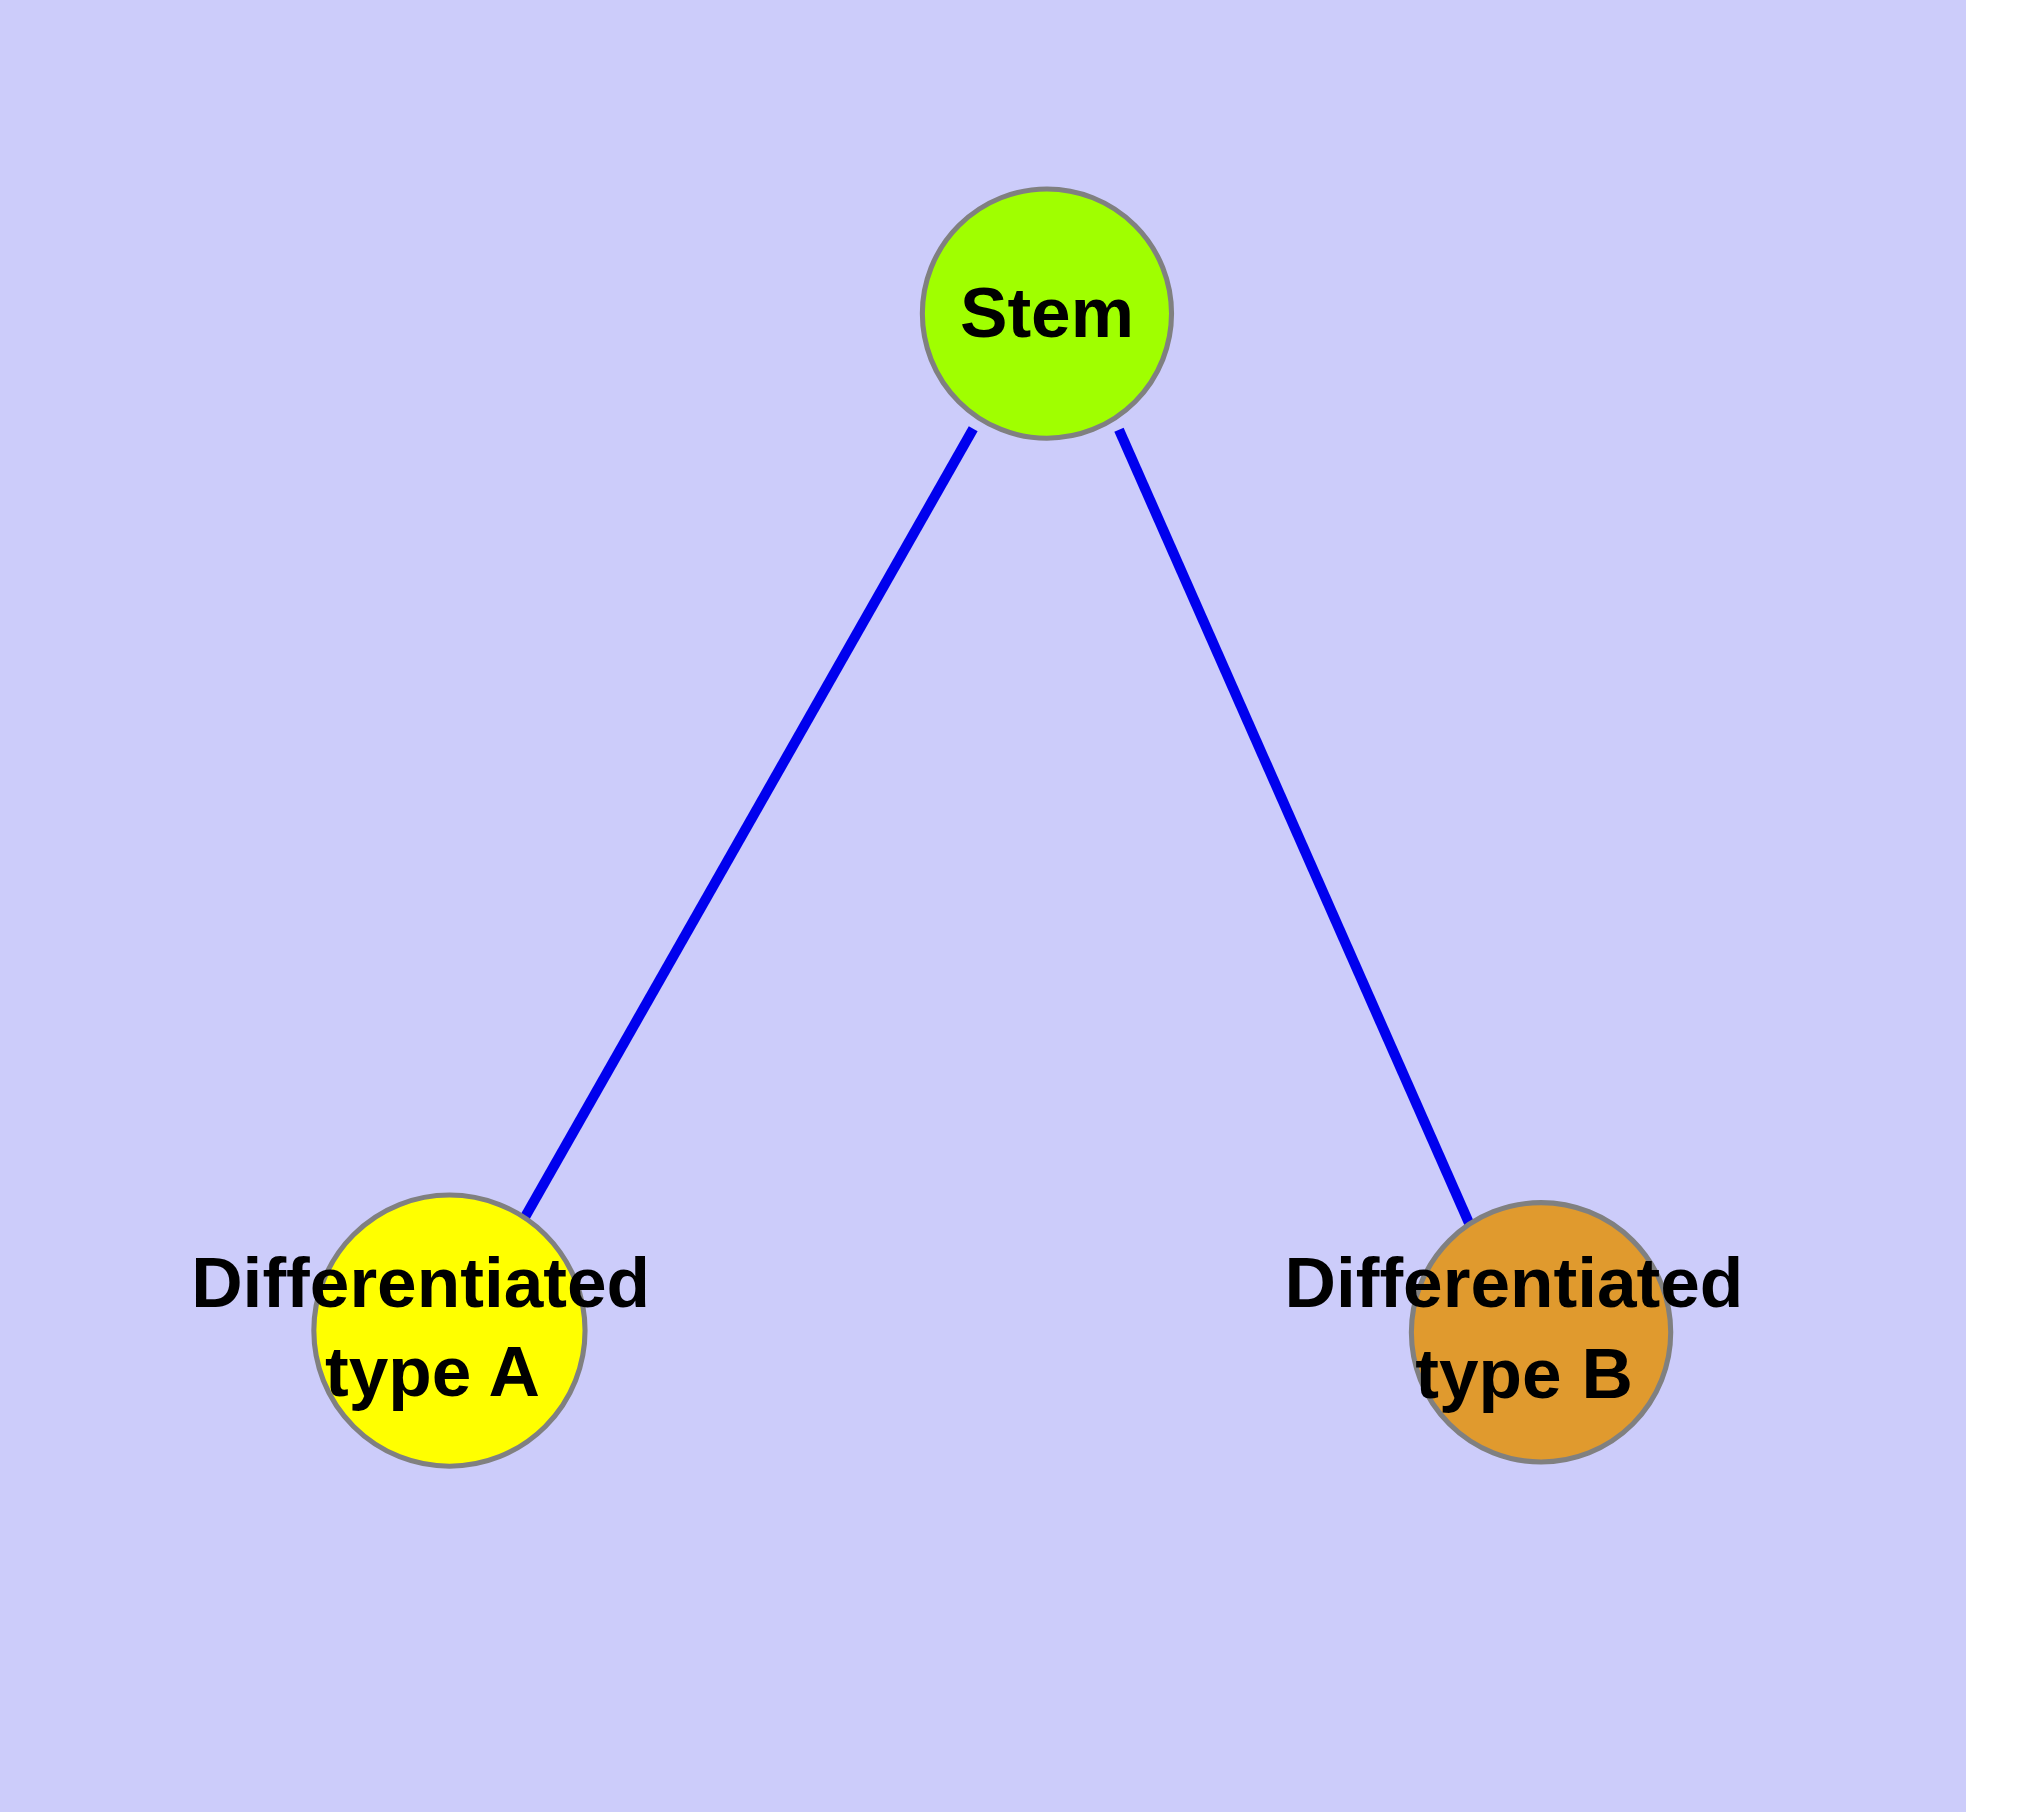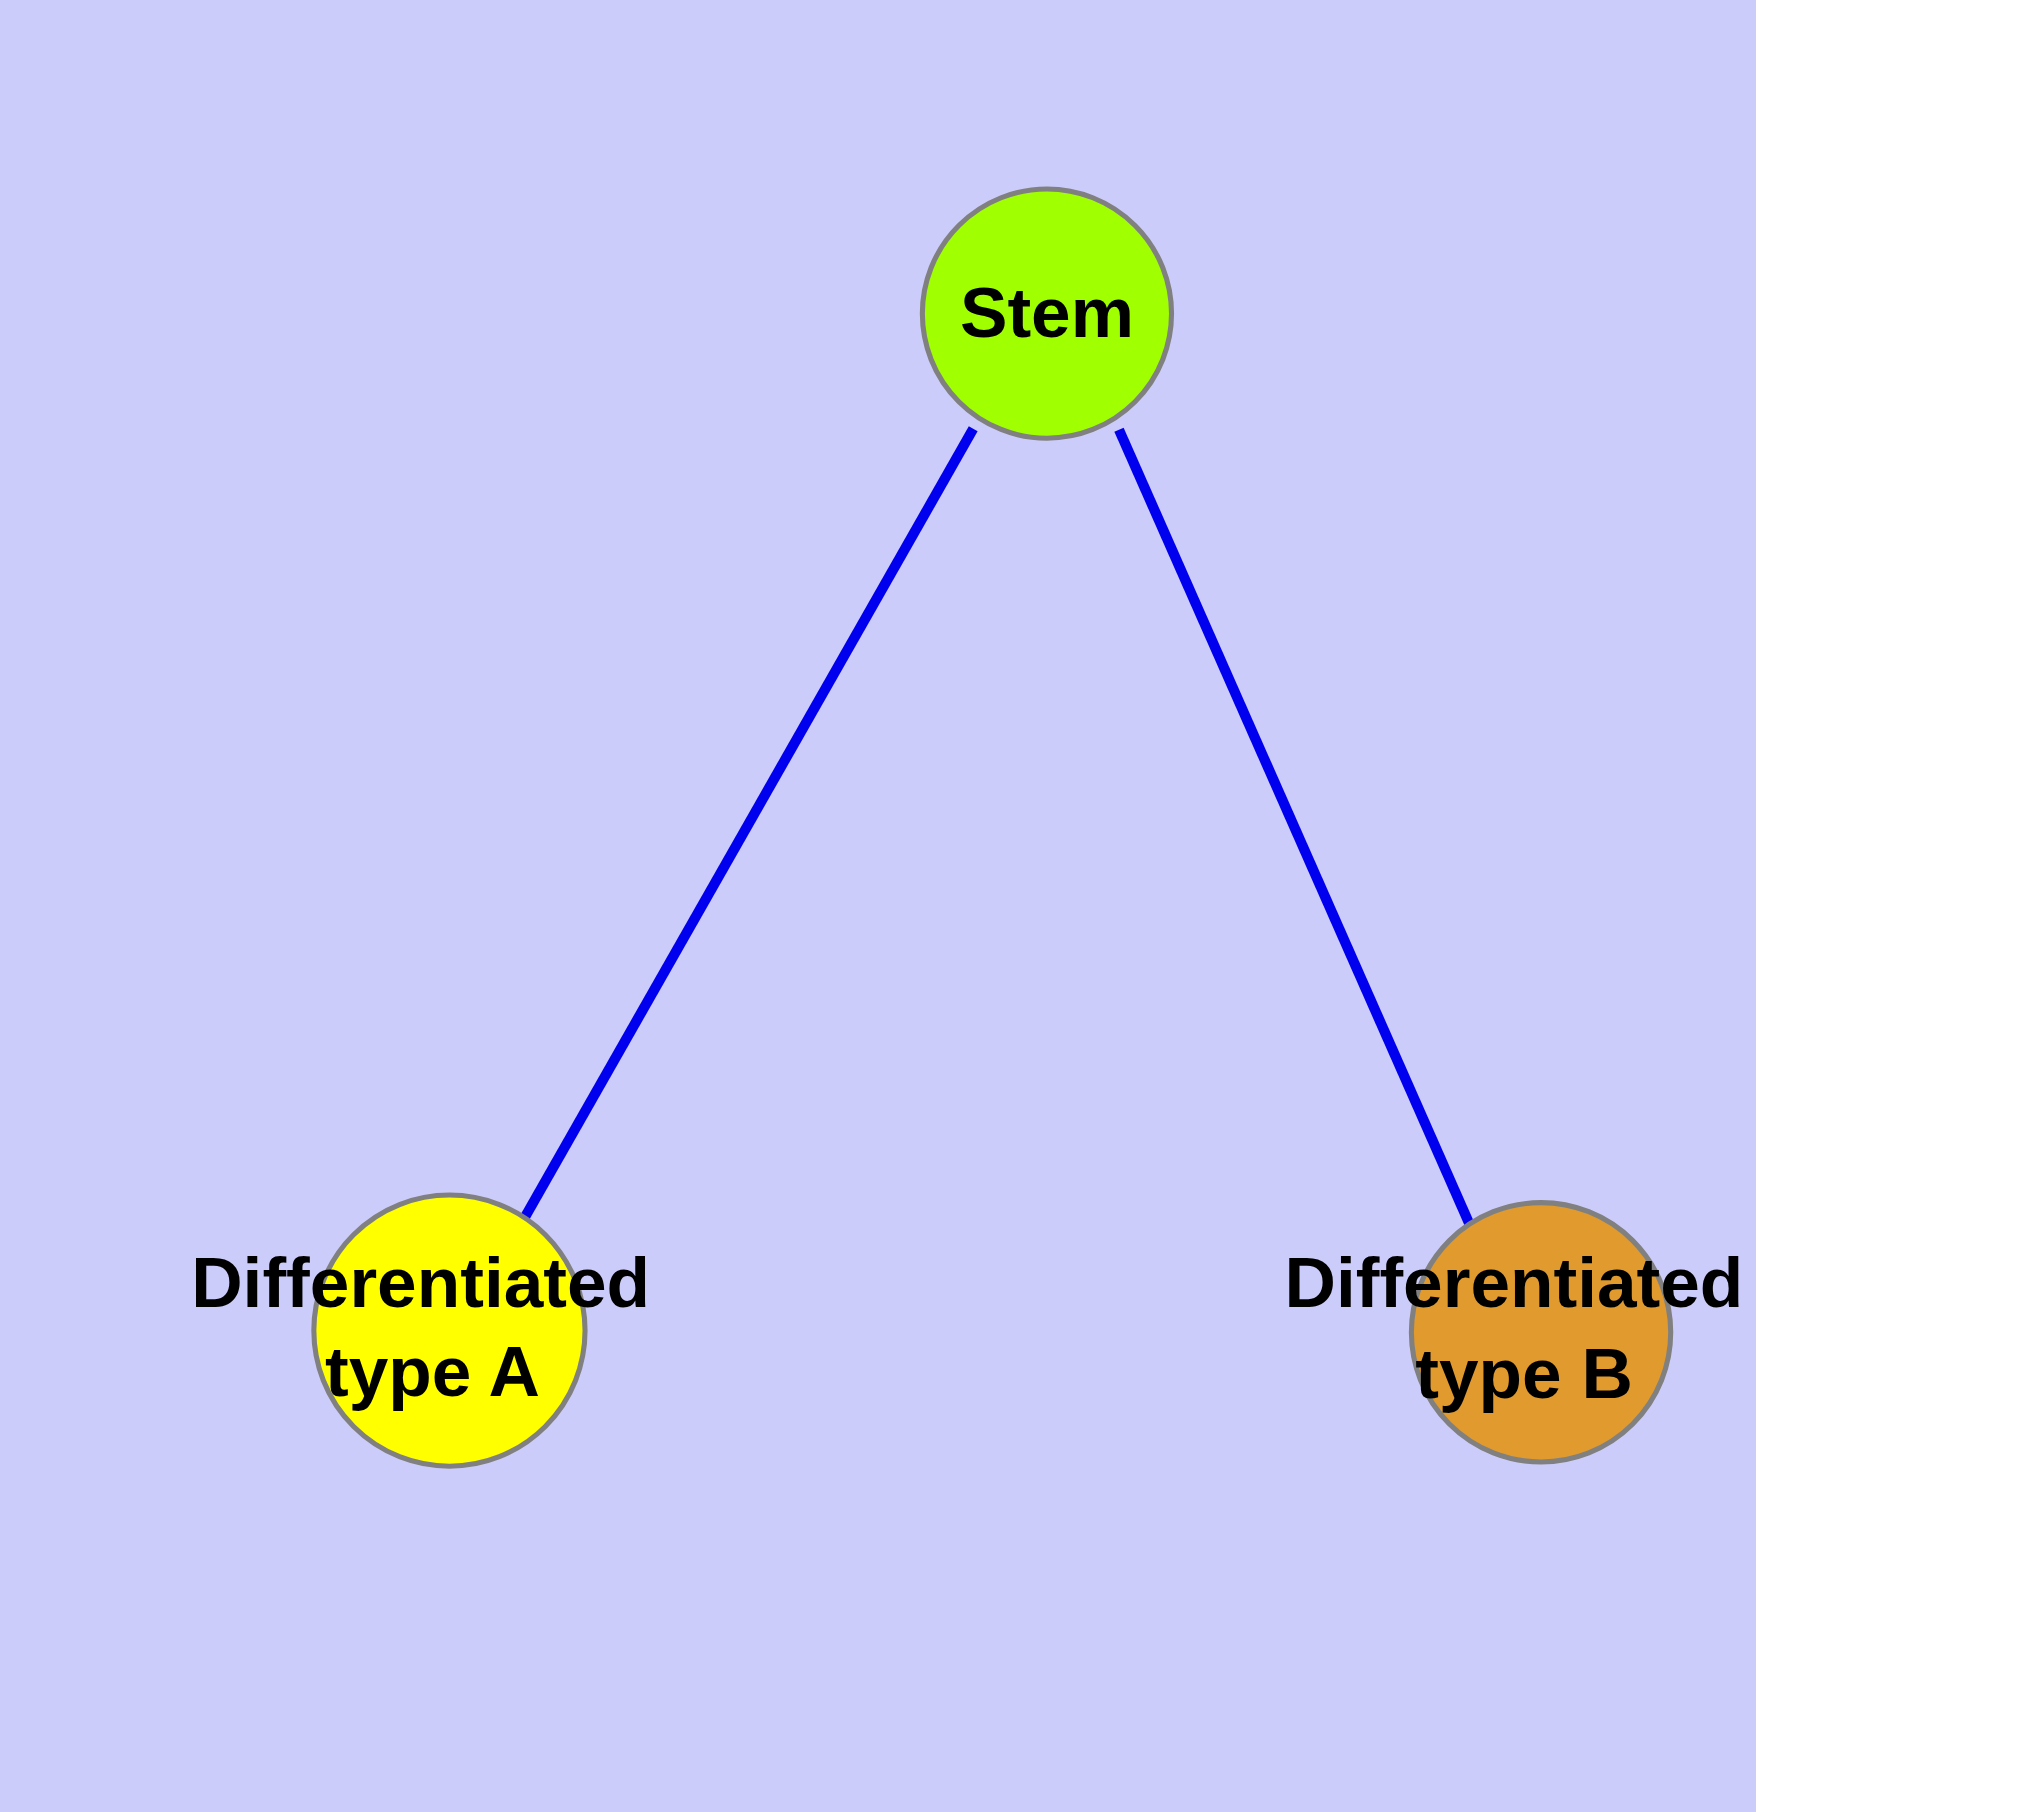--- a/index.html
+++ b/index.html
@@ -2,21 +2,21 @@
 <html style="font-size:13.6px"><head>
 <meta charset="utf-8">
 <style>
   html, body {
     margin: 0;
     padding: 0;
     background: #ffffff;
   }
   #canvas {
     position: relative;
-    width: 1756px;
+    width: 1966px;
     height: 1812px;
     overflow: hidden;
     background: #ccccfa;
     font-family: "Liberation Sans", sans-serif;
   }
   #graph-svg {
     position: absolute;
     left: 0;
     top: 0;
     width: 2021px;

